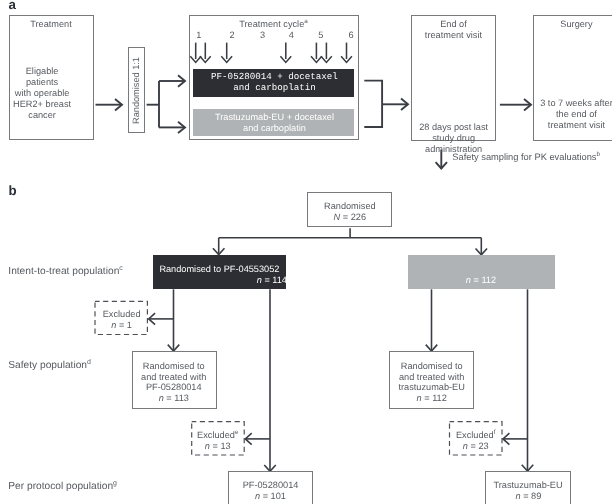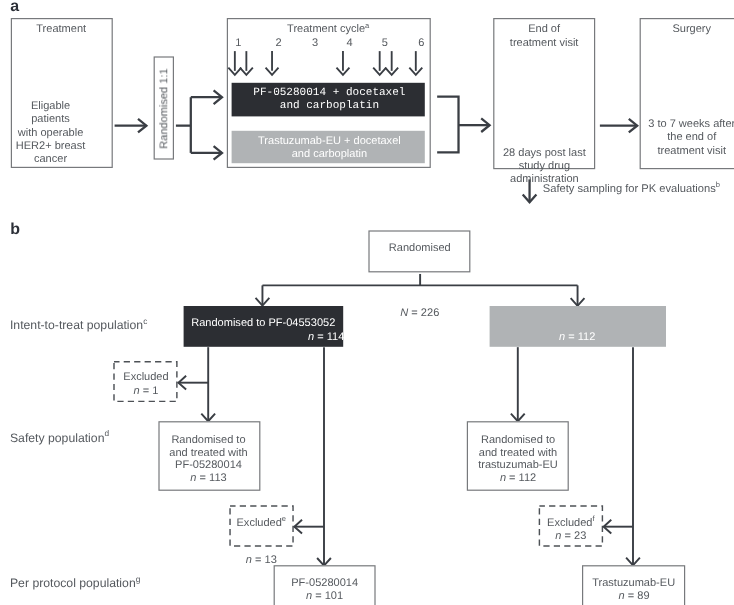--- a/index.html
+++ b/index.html
@@ -20,21 +20,21 @@
 </style>
 </head>
 <body>
 
 <div id="root">
 
   <div class="panel-letter" style="left:8.6px;top:-1.6px;">a</div>
 
   <div class="box" style="left:8.6px;top:14.9px;width:85.6px;height:125.5px;"></div>
   <div class="txt" style="left:8px;top:18.6px;width:86px;">Treatment</div>
-  <div class="txt multiline" style="left:8.6px;top:83px;width:67px;">Eligable patients<br>with operable<br>HER2+ breast<br>cancer</div>
+  <div class="txt multiline" style="left:8.6px;top:66px;width:67px;">Eligable patients<br>with operable<br>HER2+ breast<br>cancer</div>
 
   <div class="box" style="left:127.5px;top:47px;width:17px;height:85.5px;"></div>
   <div class="txt" style="left:93.5px;top:85px;width:85px;transform:rotate(-90deg);will-change:transform;">Randomised 1:1</div>
 
   <div class="box" style="left:188.5px;top:15px;width:170px;height:125.1px;"></div>
   <div class="txt" style="left:188.5px;top:18.6px;width:170px;"><span>Treatment cycle</span><sup>a</sup></div>
   <div id="cycle-numbers">
       <div class="txt" style="left: 186.7px; top: 30px; width: 24px;">1</div>
       <div class="txt" style="left: 220.1px; top: 30px; width: 24px;">2</div>
       <div class="txt" style="left: 250.5px; top: 30px; width: 24px;">3</div>
@@ -129,21 +129,21 @@
       <polyline points="431.5,289.3 431.5,351" fill="none" stroke="#3a3e44" stroke-width="1.6" stroke-linejoin="miter" stroke-linecap="butt"></polyline>
       <path d="M 425.75 344.6 L 431.5 351 L 437.25 344.6" fill="none" stroke="#3a3e44" stroke-width="1.6" stroke-linecap="butt" stroke-linejoin="miter"></path>
       <polyline points="527.5,289.3 527.5,471.1" fill="none" stroke="#3a3e44" stroke-width="1.6" stroke-linejoin="miter" stroke-linecap="butt"></polyline>
       <path d="M 521.75 464.70000000000005 L 527.5 471.1 L 533.25 464.70000000000005" fill="none" stroke="#3a3e44" stroke-width="1.6" stroke-linecap="butt" stroke-linejoin="miter"></path>
       <polyline points="527.5,438.9 503,438.9" fill="none" stroke="#3a3e44" stroke-width="1.6" stroke-linejoin="miter" stroke-linecap="butt"></polyline>
       <path d="M 509.4 433.15 L 503 438.9 L 509.4 444.65" fill="none" stroke="#3a3e44" stroke-width="1.6" stroke-linecap="butt" stroke-linejoin="miter"></path>
     </svg>
 
   <div class="box" style="left:307.3px;top:192px;width:85.1px;height:35.3px;"></div>
   <div class="txt" style="left:307.3px;top:201.2px;width:85.1px;">Randomised</div>
-  <div class="txt" style="left:307.3px;top:212.2px;width:85.1px;margin-top:43px;"><i>N</i> = 226</div>
+  <div class="txt" style="left:307.3px;top:212.2px;width:85.1px;"><i>N</i> = 226</div>
 
   <div class="box filled" style="left:153px;top:254.6px;width:132.8px;height:34.7px;background:#2c2e33;"></div>
   <div class="txt white" style="left:151.8px;top:264.3px;width:135.2px;">Randomised to PF-04553052</div>
   <div class="txt white" style="left:151.8px;top:275.2px;width:135.2px;text-align:right;"><i>n</i> = 114</div>
 
   <div class="box filled" style="left:407.6px;top:254.9px;width:147.1px;height:34.4px;background:#b0b3b5;"></div>
   <div class="txt white" style="left:406.1px;top:275.2px;width:149.7px;"><i>n</i> = 112</div>
 
   <div class="box dashed" style="left:94.5px;top:300.9px;width:53.4px;height:34.1px;"></div>
   <div class="txt" style="left:94.7px;top:309.2px;width:53.9px;">Excluded</div>
@@ -152,21 +152,21 @@
   <div class="box" style="left:131.5px;top:351.4px;width:85px;height:57.3px;"></div>
   <div class="txt multiline" style="left:131px;top:360.6px;width:85.5px;">Randomised to<br>and treated with<br>PF-05280014</div>
   <div class="txt" style="left:131px;top:393.3px;width:85.5px;"><i>n</i> = 113</div>
 
   <div class="box" style="left:389.4px;top:351.4px;width:85px;height:57.3px;"></div>
   <div class="txt multiline" style="left:389.2px;top:360.6px;width:85px;">Randomised to<br>and treated with<br>trastuzumab-EU</div>
   <div class="txt" style="left:389.2px;top:393.3px;width:85px;"><i>n</i> = 112</div>
 
   <div class="box dashed" style="left:191.2px;top:421.1px;width:53.5px;height:34.4px;"></div>
   <div class="txt" style="left:190.6px;top:429.6px;width:54.3px;"><span>Excluded</span><sup>e</sup></div>
-  <div class="txt" style="left:190.6px;top:440.8px;width:54.3px;margin-top:20px;"><i>n</i> = 13</div>
+  <div class="txt" style="left:190.6px;top:440.8px;width:54.3px;"><i>n</i> = 13</div>
 
   <div class="box dashed" style="left:449px;top:421.1px;width:53.5px;height:34.4px;"></div>
   <div class="txt" style="left:449px;top:429.6px;width:53.4px;"><span>Excluded</span><sup>f</sup></div>
   <div class="txt" style="left:449px;top:440.8px;width:53.4px;"><i>n</i> = 23</div>
 
   <div class="box" style="left:227.6px;top:471.4px;width:85.8px;height:45px;"></div>
   <div class="txt" style="left:227px;top:480.1px;width:87.1px;">PF-05280014</div>
   <div class="txt" style="left:227.6px;top:491.1px;width:85.8px;"><i>n</i> = 101</div>
 
   <div class="box" style="left:485.4px;top:471.1px;width:86px;height:45px;"></div>

